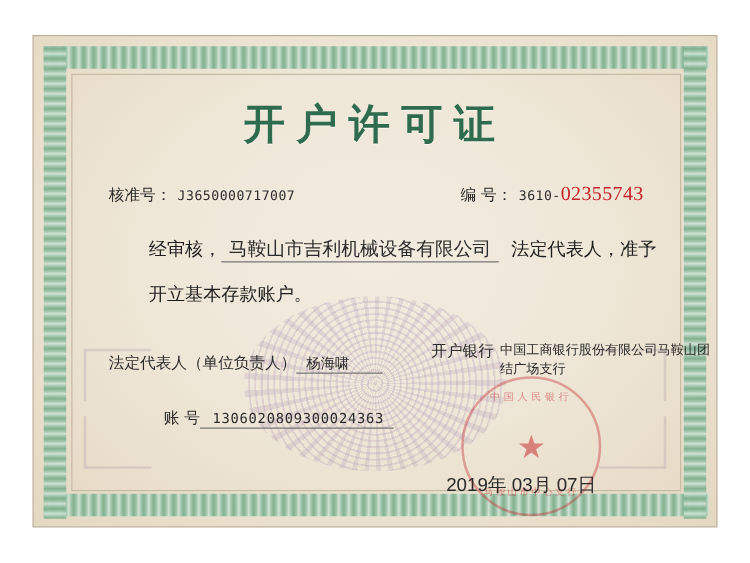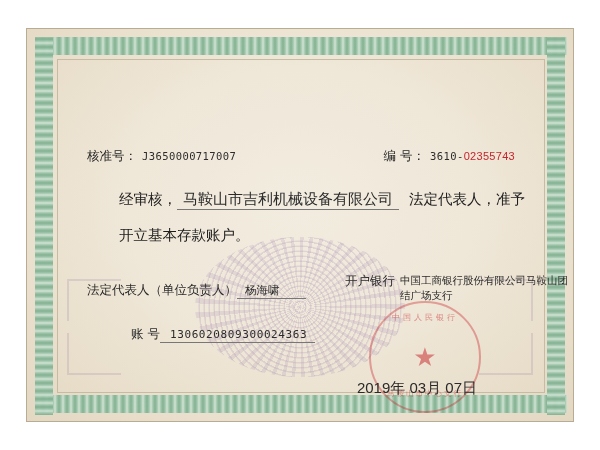--- a/index.html
+++ b/index.html
@@ -114,22 +114,22 @@
     font-size: 11px;
     color: #2c2c2c;
   }
   .val-mono {
     font-family: "DejaVu Sans Mono", "Liberation Mono", monospace;
     font-size: 10.5px;
     letter-spacing: .4px;
   }
   .red {
     color: #c7242b;
-    font-family: Liberation Sans, sans-serif;
-    font-size: 11px;
+    font-family: Liberation Serif, serif;
+    font-size: 16px;
     letter-spacing: .3px;
   }
 
   
   .row-approve { left: 60px;  top: 116px; }
   .row-number  { right: 58px; top: 116px; text-align: right; }
 
   
   .row-main1 { left: 92px; top: 160px; }
   .row-main2 { left: 92px; top: 196px; }
@@ -239,20 +239,21 @@
     <div class="band right"></div>
 
     <div class="inner-rule"></div>
 
     <div class="rosette"></div>
     <div class="corner-orn tl"></div>
     <div class="corner-orn tr"></div>
     <div class="corner-orn bl"></div>
     <div class="corner-orn br"></div>
 
+    <div class="title">开户许可证</div>
 
     <div class="field row-approve">
       <span class="lbl">核准号：</span>
       <span class="val val-mono">J3650000717007</span>
     </div>
 
     <div class="field row-number">
       <span class="lbl">编 号：</span>
       <span class="val val-mono">3610-</span><span class="red">02355743</span>
     </div>

